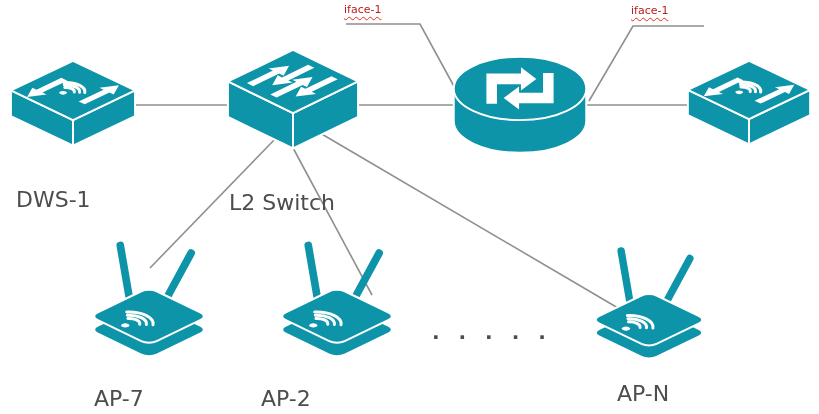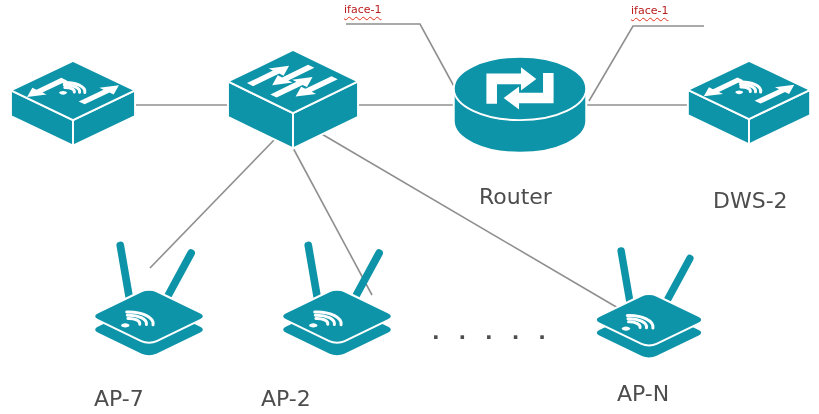--- a/index.html
+++ b/index.html
@@ -158,22 +158,22 @@
       <g transform="matrix(62,30,-62,30,70,58)">
         <rect class="vface" x="0" y="0" width="1" height="1" rx="0.13" ry="0.13"></rect>
         <circle class="white" cx="0.46" cy="0.86" r="0.05"></circle>
         <path class="wave" d="M0.360,0.716 A0.13,0.13 0 0 1 0.560,0.716"></path>
         <path class="wave" d="M0.299,0.665 A0.21,0.21 0 0 1 0.621,0.665"></path>
         <path class="wave" d="M0.238,0.614 A0.29,0.29 0 0 1 0.682,0.614"></path>
       </g>
     </svg>
   </div>
 
-  <div class="lbl" style="left:479px;top:184px">Router</div>
-  <div class="lbl" style="left:713px;top:188px">DWS-2</div>
+  <div class="lbl" style="left:16px;top:187px">DWS-1</div>
+  <div class="lbl" style="left:229px;top:190px">L2 Switch</div>
   <div class="lbl" style="left:94px;top:386px">AP-7</div>
   <div class="lbl" style="left:261px;top:386px">AP-2</div>
   <div class="lbl" style="left:617px;top:381px">AP-N</div>
 
   <div class="dots" style="left:432px;top:320px">. . . . .</div>
 
   <div class="iface" style="left:344px;top:3px">iface-1</div>
   <div class="iface" style="left:631px;top:4px">iface-1</div>
 
 </div>

